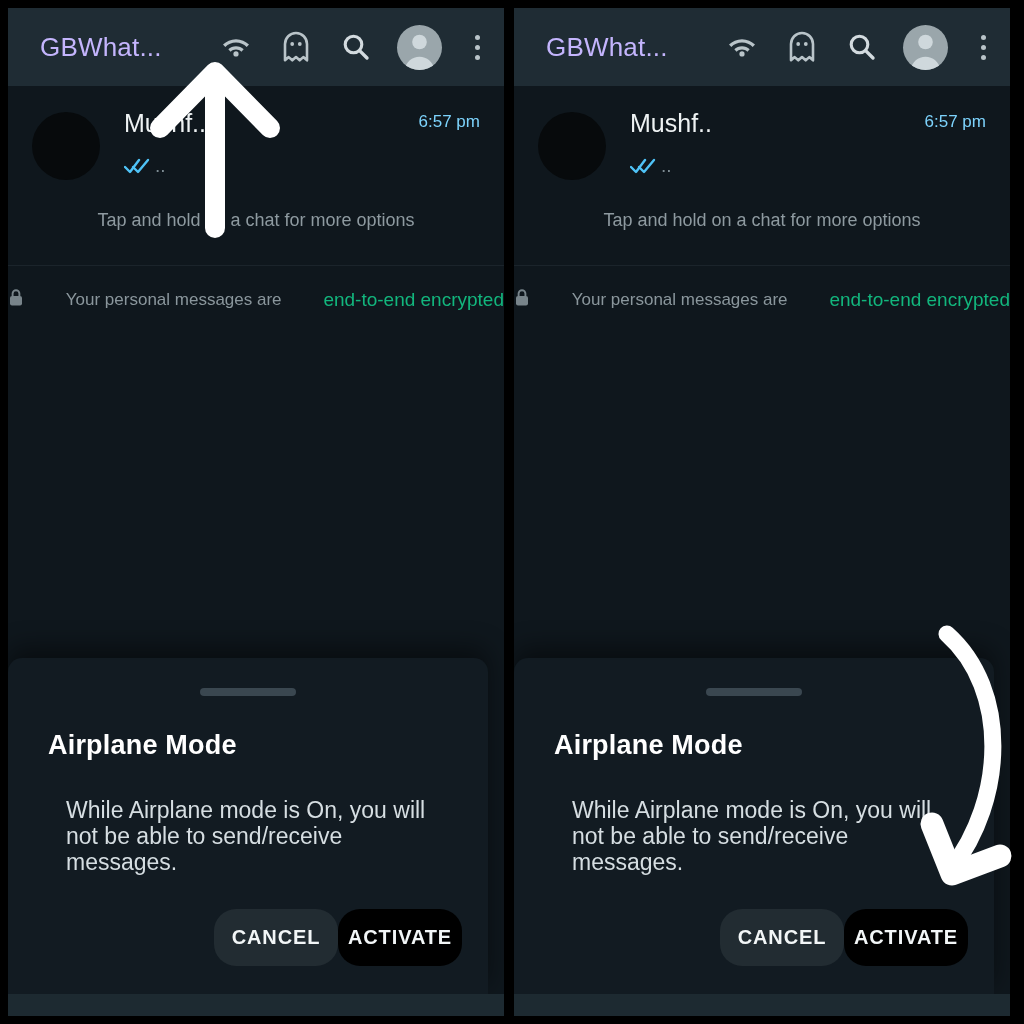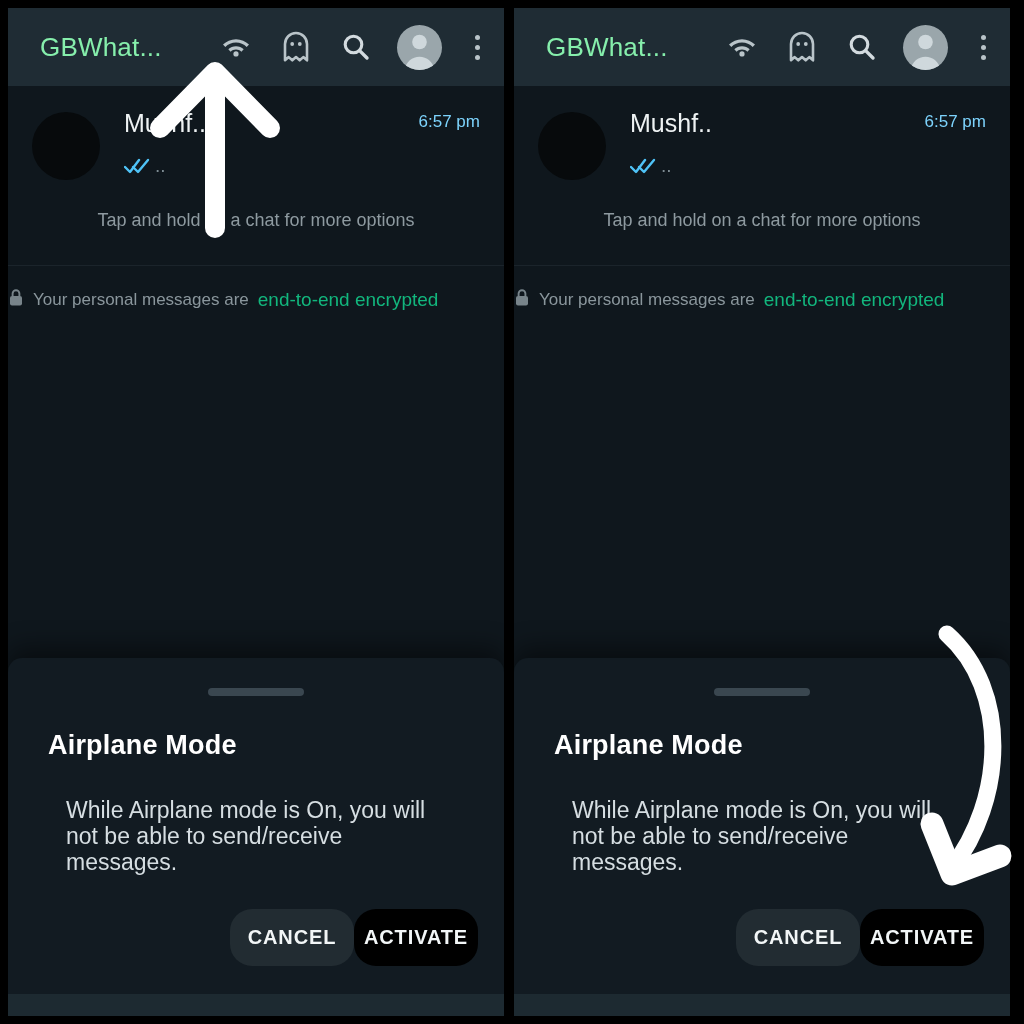--- a/index.html
+++ b/index.html
@@ -34,21 +34,21 @@
   
   .appbar {
     position: relative;
     height: 78px;
     background: #1f2c34;
     display: flex;
     align-items: center;
     padding: 0 14px 0 32px;
   }
   .app-title {
-    color: #86efac;
+    color: #c4b5fd;
     font-size: 26px;
     letter-spacing: .2px;
     white-space: nowrap;
     flex: 0 0 auto;
   }
   .appbar-actions {
     margin-left: auto;
     display: flex;
     align-items: center;
     gap: 22px;
@@ -138,37 +138,37 @@
 
   .list-divider {
     margin-top: 34px;
     height: 1px;
     background: #1b242b;
   }
 
   .encrypt-row {
     display: flex;
     align-items: center;
-    justify-content: flex-start;
+    justify-content: space-between;
     gap: 9px;
     padding-top: 22px;
   }
   .encrypt-text {
     color: #8a969c;
     font-size: 17px;
   }
   .encrypt-link {
     color: #12b67d;
     font-size: 19px;
   }
 
   
   .sheet {
     position: absolute;
-    left: 0; right: 0;
+    left: 0; right: 16px;
     bottom: 22px;
     background: #121b22;
     border-top-left-radius: 14px;
     border-top-right-radius: 14px;
     padding: 0 0 16px 0;
     box-shadow: 0 -10px 26px rgba(0,0,0,.45);
   }
   .sheet-handle-wrap {
     display: flex; justify-content: center;
     padding-top: 30px; padding-bottom: 10px;

